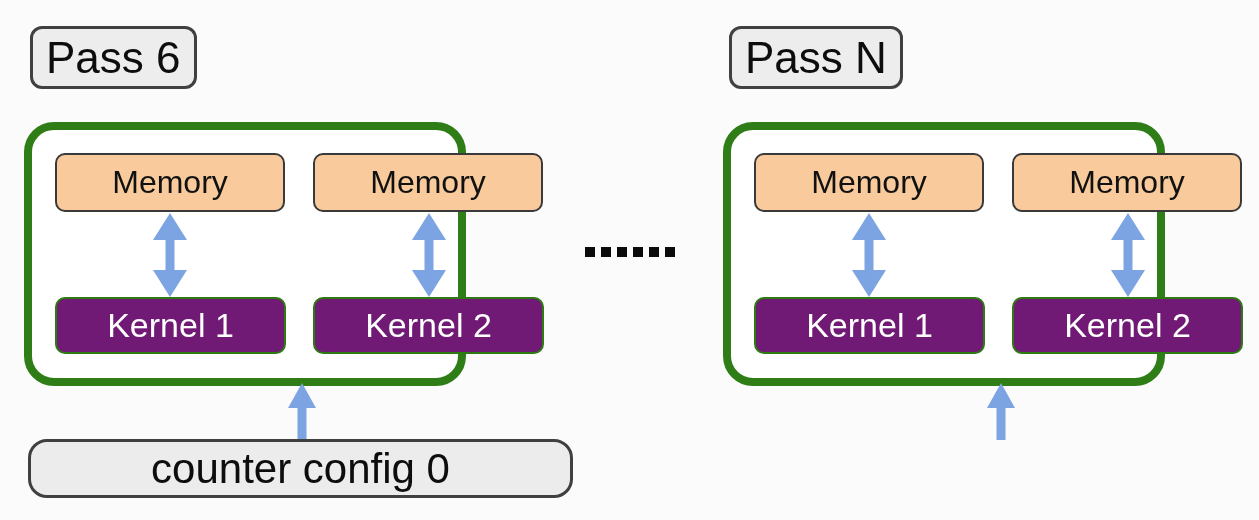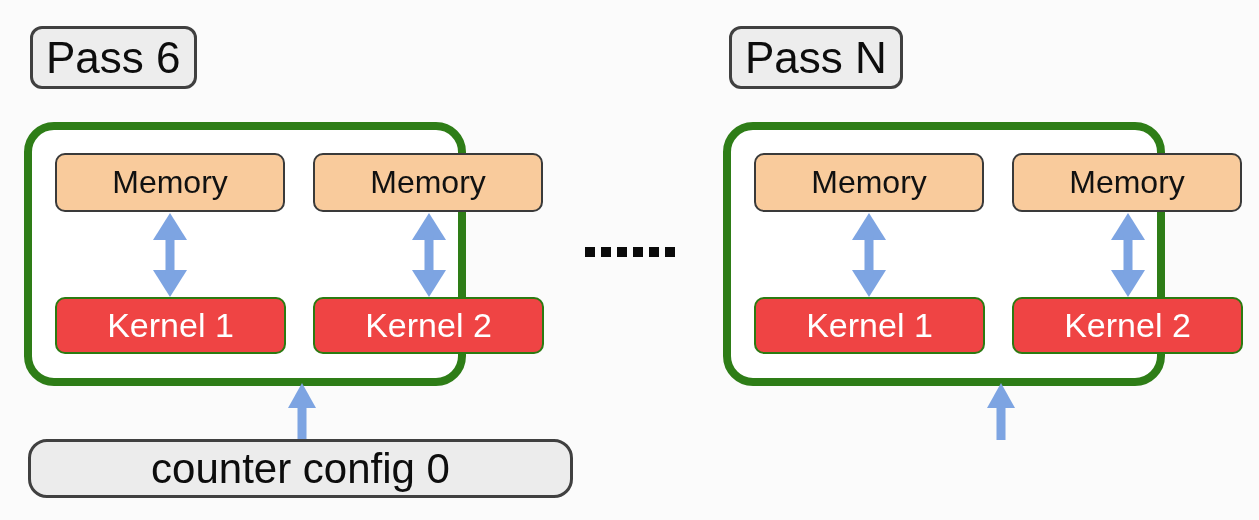--- a/index.html
+++ b/index.html
@@ -23,21 +23,21 @@
   }
   .node{
     position:absolute;box-sizing:border-box;border-radius:10px;
     display:flex;align-items:center;justify-content:center;white-space:nowrap;
   }
   .memory{
     width:230px;height:59px;top:23px;background:#f9cb9c;
     border:2.5px solid #3a3a3a;font-size:32px;color:#111111;
   }
   .kernel{
-    width:231px;height:57px;top:167px;background:#ef4444;
+    width:231px;height:57px;top:167px;background:#701a75;
     border:2.5px solid #2c7a11;font-size:34px;color:#ffffff;
   }
   .m1,.k1{left:23px;}
   .m2,.k2{left:281px;}
   .varrow{position:absolute;top:83px;width:40px;height:84px;}
   .va1{left:118px;}
   .va2{left:377px;}
   .varrow svg,.up-arrow svg{display:block;width:100%;height:100%;}
   .arrow-fill{fill:#7da4e2;}
   .up-arrow{position:absolute;left:262px;top:383px;width:32px;height:57px;}

